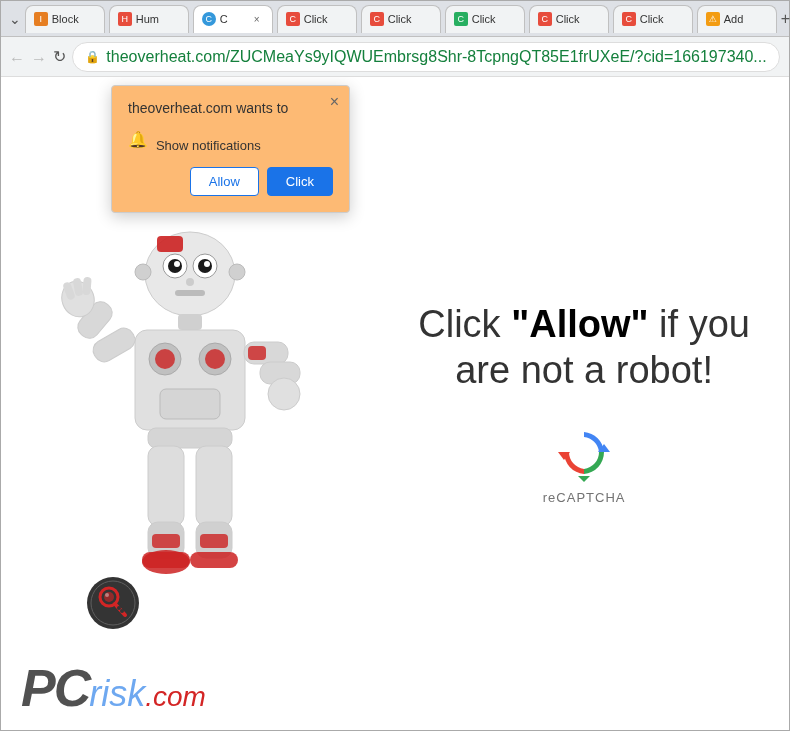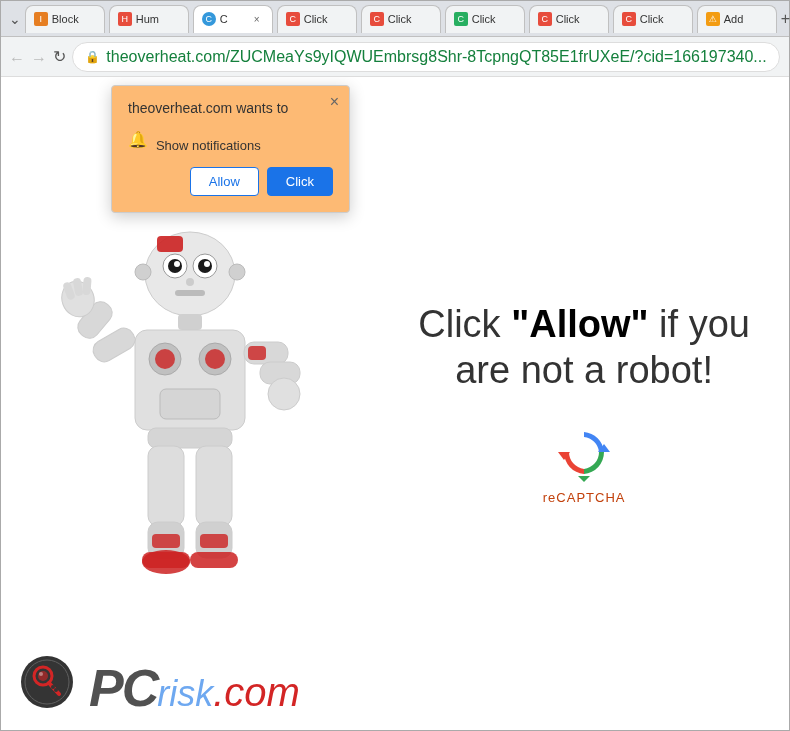--- a/index.html
+++ b/index.html
@@ -252,21 +252,21 @@
     }
 
     
     .recaptcha-icon {
       width: 60px;
       height: 60px;
     }
 
     .recaptcha-label {
       font-size: 13px;
-      color: #c2410c;
+      color: #737373;
       letter-spacing: 1px;
     }
 
     
     .notification-popup {
       position: absolute;
       top: 8px;
       left: 110px;
       width: 239px;
       background: #fdba74;
@@ -339,20 +339,21 @@
 
     
     .pcrisk-watermark {
       position: absolute;
       bottom: 12px;
       left: 20px;
       display: flex;
       align-items: center;
       gap: 16px;
       opacity: 0.85;
+      flex-direction: column;
     }
   </style>
 </head>
 <body>
 
 <div class="browser-window">
 
   <div class="title-bar">
     <div class="chevron-btn">⌄</div>
 
@@ -535,19 +536,19 @@
           <circle cx="20" cy="18" r="2" fill="#fff" opacity="0.4"></circle>
           <line x1="28" y1="27" x2="38" y2="38" stroke="#cc0000" stroke-width="4" stroke-linecap="round"></line>
 
           <circle cx="32" cy="31" r="2" fill="#111"></circle>
           <circle cx="35" cy="34" r="2" fill="#111"></circle>
         </svg>
 
         <div style="display:flex;align-items:baseline;">
           <span style="font-size:52px;font-weight:900;color:#333;font-family:Arial,sans-serif;font-style:italic;letter-spacing:-2px;">PC</span>
             <span style="font-size:36px;font-weight:400;color:#5599ee;font-family:Arial,sans-serif;font-style:italic;margin-top:28px;">risk</span>
-            <span style="font-size:40px;font-weight:400;color:#cc0000;font-family:Arial,sans-serif;font-style:italic;">.com</span>
+            <span style="font-size:28px;font-weight:400;color:#cc0000;font-family:Arial,sans-serif;font-style:italic;">.com</span>
         </div>
       </div>
 
     </div>
   </div>
 </div>
 
 </body></html>

